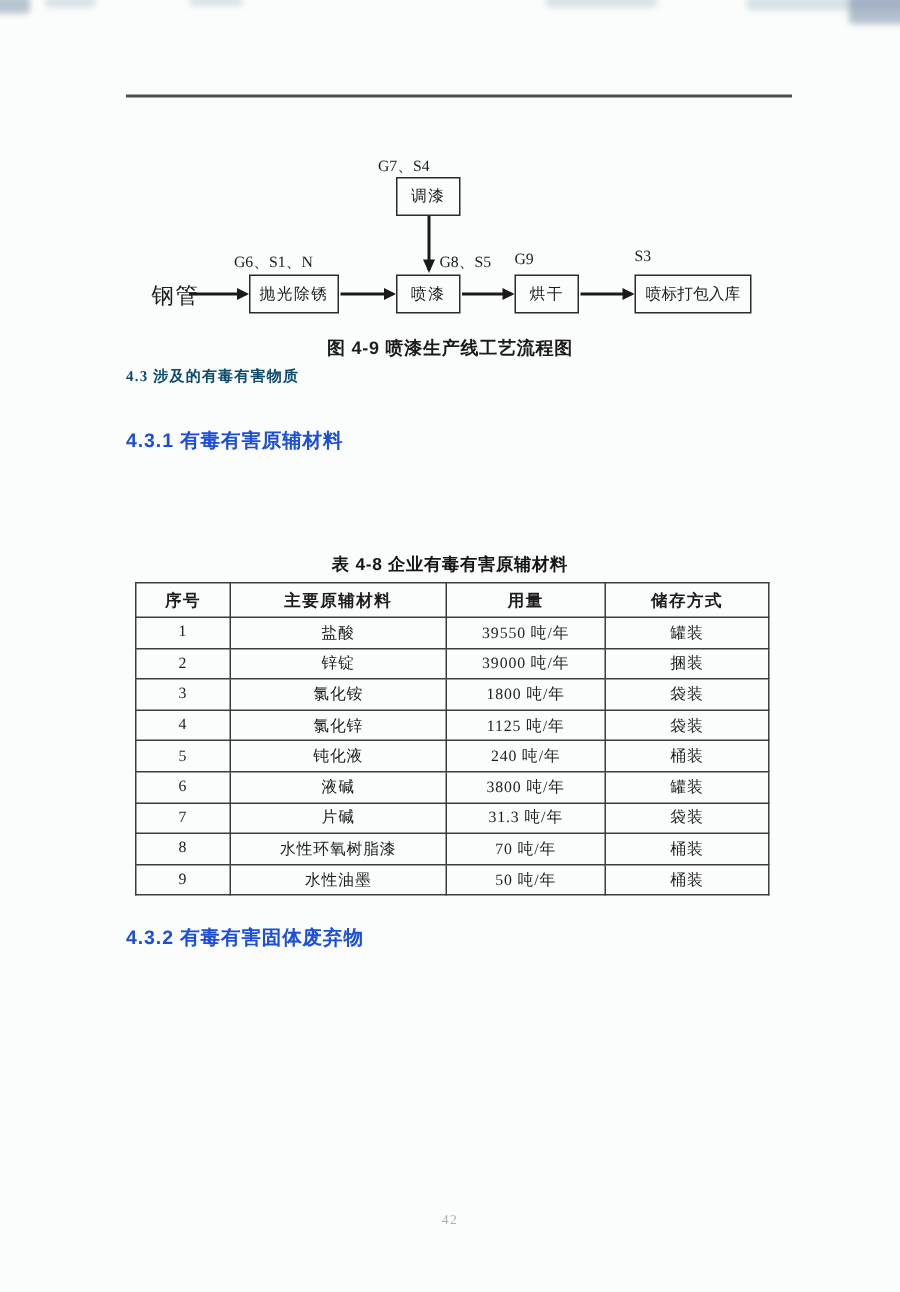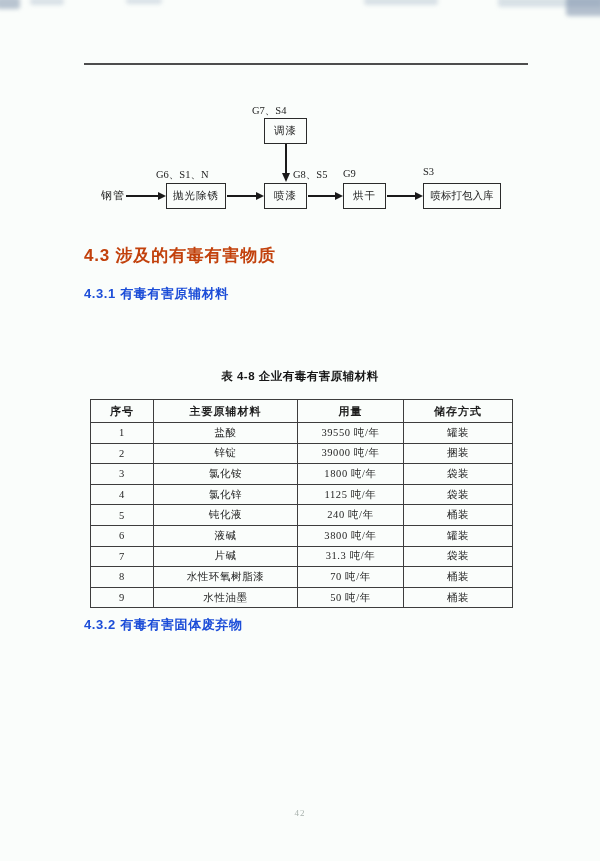--- a/index.html
+++ b/index.html
@@ -34,41 +34,41 @@
   .fc-box{
     position:absolute;box-sizing:border-box;border:1.2px solid #2b2b2b;
     font-size:10.5px;color:#1c1c1c;text-align:center;
     display:flex;align-items:center;justify-content:center;
     background:transparent;letter-spacing:1px;
   }
   .fc-code{
     position:absolute;font-size:10.5px;color:#1c1c1c;
     font-family:"Liberation Serif","DejaVu Serif",serif;white-space:nowrap;
   }
-  .fc-input{position:absolute;font-size:11px;color:#1c1c1c;letter-spacing:1px;}
+  .fc-input{position:absolute;font-size:15px;color:#1c1c1c;letter-spacing:1px;}
   .harrow{position:absolute;height:1.6px;background:#1a1a1a;}
   .harrow::after{
     content:'';position:absolute;right:-2px;top:50%;transform:translateY(-50%);
     border-left:8px solid #1a1a1a;border-top:4px solid transparent;border-bottom:4px solid transparent;
   }
   .varrow{position:absolute;width:1.6px;background:#1a1a1a;}
   .varrow::after{
     content:'';position:absolute;bottom:-2px;left:50%;transform:translateX(-50%);
     border-top:9px solid #1a1a1a;border-left:4.5px solid transparent;border-right:4.5px solid transparent;
   }
   .fig-caption{
     position:absolute;left:0;top:224px;width:600px;text-align:center;
     font-family:"Liberation Sans","DejaVu Sans",sans-serif;
     font-weight:bold;font-size:12px;color:#1b1b1b;letter-spacing:.5px;
   }
   
   .h2{
     position:absolute;left:84px;top:244px;
-    font-family:Liberation Sans, sans-serif;
-    font-weight:bold;font-size:17px;color:#c2410c;letter-spacing:.8px;
+    font-family:Liberation Serif, serif;
+    font-weight:bold;font-size:10px;color:#0c4a6e;letter-spacing:.8px;
   }
   .h3{
     position:absolute;left:84px;
     font-family:Liberation Sans, sans-serif;
     font-weight:bold;font-size:13px;color:#1d4ed8;letter-spacing:.6px;
   }
   .h3.s431{top:285px;}
   .h3.s432{top:616px;}
   
   .para{
@@ -78,21 +78,21 @@
   }
   .para.p1{top:308px;letter-spacing:.4px;}
   .para.p2{top:640px;letter-spacing:0;}
   
   .table-title{
     position:absolute;left:0;top:369px;width:600px;text-align:center;
     font-family:"Liberation Sans","DejaVu Sans",sans-serif;
     font-weight:bold;font-size:11.5px;color:#161616;letter-spacing:.5px;
   }
   table.mat{
-    position:absolute;left:90px;top:399px;width:422px;
+    position:absolute;left:90px;top:388px;width:422px;
     border-collapse:collapse;table-layout:fixed;
   }
   table.mat th,table.mat td{
     border:1px solid #3d3d3d;
     text-align:center;vertical-align:middle;
     color:#1d1d1d;padding:0;overflow:hidden;white-space:nowrap;
   }
   table.mat th{
     height:22px;font-size:11px;letter-spacing:1px;
     font-family:"Liberation Sans","DejaVu Sans",sans-serif;font-weight:bold;
@@ -138,20 +138,21 @@
     <div class="harrow" style="left:227px;top:100px;width:35px;"></div>
     <div class="fc-box" style="left:264px;top:88px;width:43px;height:26px;">喷漆</div>
 
     <div class="harrow" style="left:308px;top:100px;width:33px;"></div>
     <div class="fc-box" style="left:343px;top:88px;width:43px;height:26px;">烘干</div>
 
     <div class="harrow" style="left:387px;top:100px;width:34px;"></div>
     <div class="fc-box" style="left:423px;top:88px;width:78px;height:26px;letter-spacing:0;">喷标打包入库</div>
   </div>
 
+  <div class="fig-caption">图 4-9  喷漆生产线工艺流程图</div>
 
   <div class="h2">4.3 涉及的有毒有害物质</div>
   <div class="h3 s431">4.3.1 有毒有害原辅材料</div>
 
   <div class="table-title">表 4-8  企业有毒有害原辅材料</div>
   <table class="mat">
     <colgroup>
         <col style="width:63px">
         <col style="width:144px">
         <col style="width:106px">

